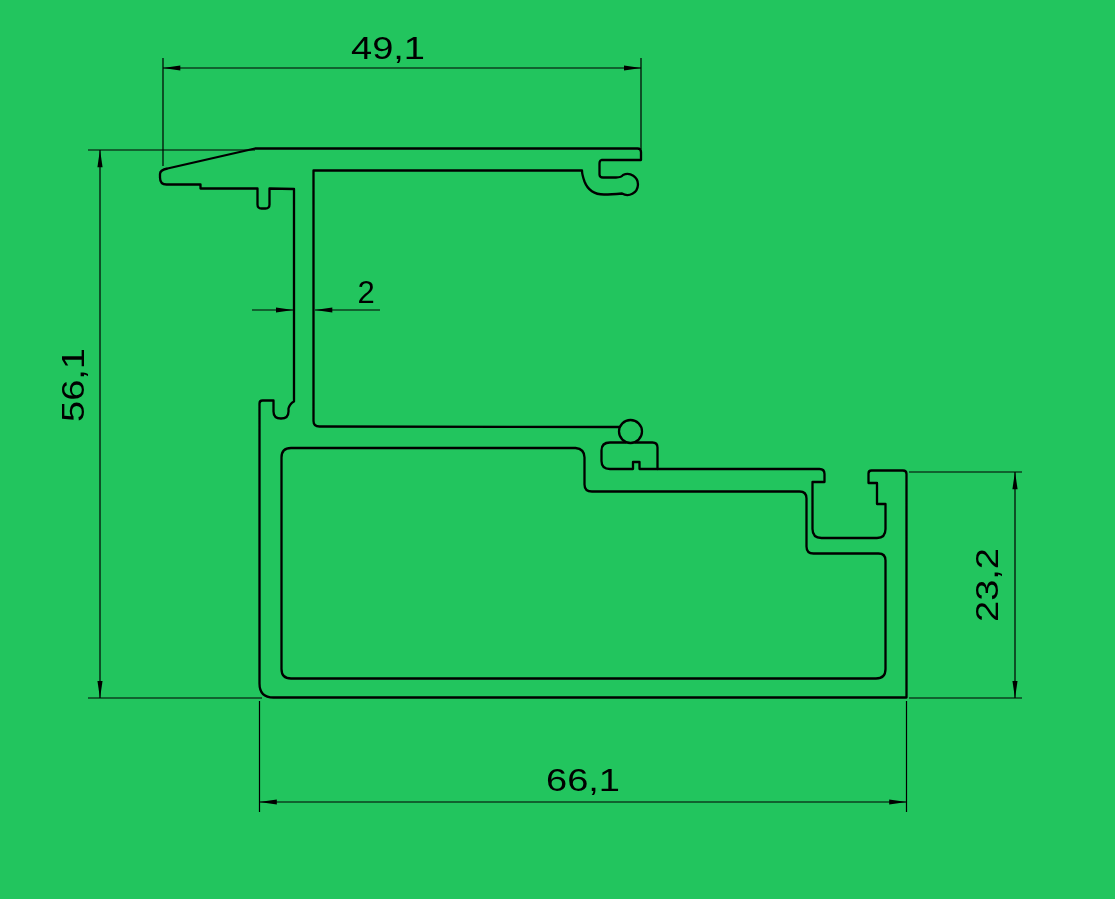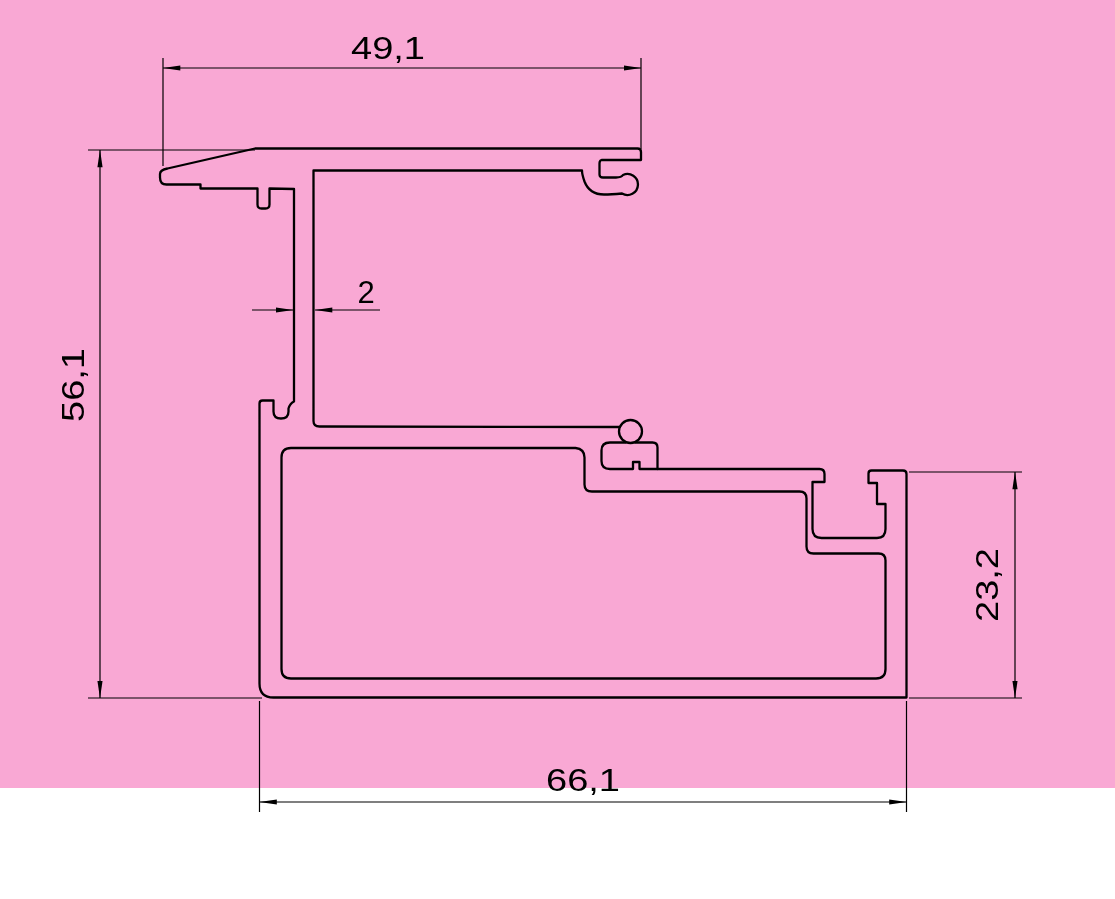--- a/index.html
+++ b/index.html
@@ -7,22 +7,22 @@
     padding: 0;
     background: #ffffff;
     width: 1115px;
     height: 899px;
     overflow: hidden;
     font-family: "Liberation Sans", sans-serif;
   }
   .page {
     position: relative;
     width: 1115px;
-    height: 788px;
-    background: #f9a8d4;
+    height: 899px;
+    background: #22c55e;
     text-decoration: underline;
   }
   svg { display: block; }
   .profile-line {
     fill: none;
     stroke: #000000;
     stroke-width: 2.3;
     stroke-linejoin: round;
     stroke-linecap: round;
   }

